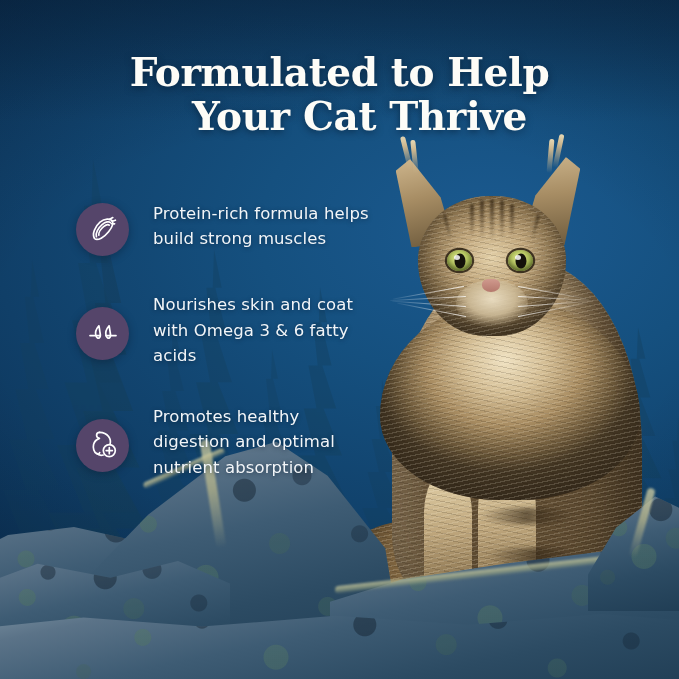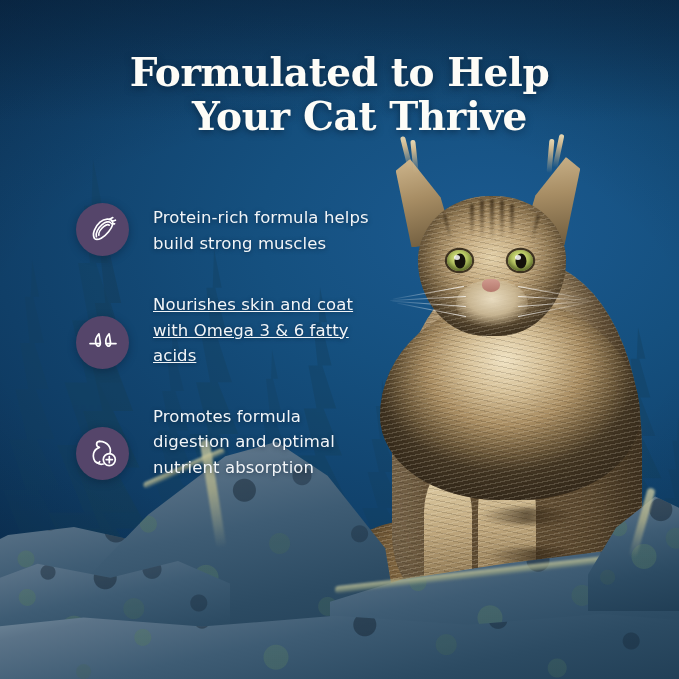--- a/index.html
+++ b/index.html
@@ -255,21 +255,21 @@
 
   
   .benefits{
     position:absolute;
     left:76px; top:186px;
     width:300px;
     z-index:6;
   }
   .benefit{
     display:flex;
-    align-items:flex-end;
+    align-items:center;
     margin-bottom:28px;
   }
   .benefit:last-child{ margin-bottom:0; }
   .badge{
     flex:0 0 auto;
     width:53px; height:53px;
     border-radius:50%;
     background:#55456a;
     display:flex; align-items:center; justify-content:center;
     margin-top:18px;
@@ -282,21 +282,21 @@
   .btext{
     color:#f2f5f8;
     font-family:"DejaVu Sans", sans-serif;
     font-size:16.5px;
     line-height:25.5px;
     margin-left:24px;
     padding-top:10px;
     text-shadow:0 1px 4px rgba(4,22,42,.5);
     letter-spacing:.1px;
   }
-  .benefit:nth-child(2) .btext{ padding-top:8px;text-decoration:underline; }
+  .benefit:nth-child(2) .btext{ padding-top:8px; }
   .benefit:nth-child(3) .btext{ padding-top:7px; }
 </style>
 </head>
 <body>
 
 <div id="stage">
 
   <div class="sky"></div>
 
   <div class="forest">
@@ -461,17 +461,17 @@
             <path d="M12.6 3.4 C11.0 3.4 9.6 4.7 9.6 6.3 C9.6 8.0 11.0 9.0 12.4 9.4
                      C10.0 10.3 7.4 12.2 6.6 15.4 C5.7 19.1 7.0 23.2 9.4 24.6
                      C11.0 25.6 12.3 24.9 12.7 23.6"></path>
             <path d="M12.6 3.4 C16.2 3.4 19.6 4.9 21.6 7.6 C23.3 9.9 23.8 13.0 23.0 15.4"></path>
             <path d="M9.8 24.3 C11.4 26.1 14.0 26.6 16.2 26.0"></path>
             <circle cx="22.3" cy="21.6" r="6.0"></circle>
             <path d="M22.3 18.5 V24.7 M19.2 21.6 H25.4"></path>
           </svg>
         </span>
       </div>
-      <div class="btext">Promotes formula digestion and optimal nutrient absorption</div>
+      <div class="btext">Promotes healthy digestion and optimal nutrient absorption</div>
     </div>
 
   </div>
 </div>
 
 </body></html>

